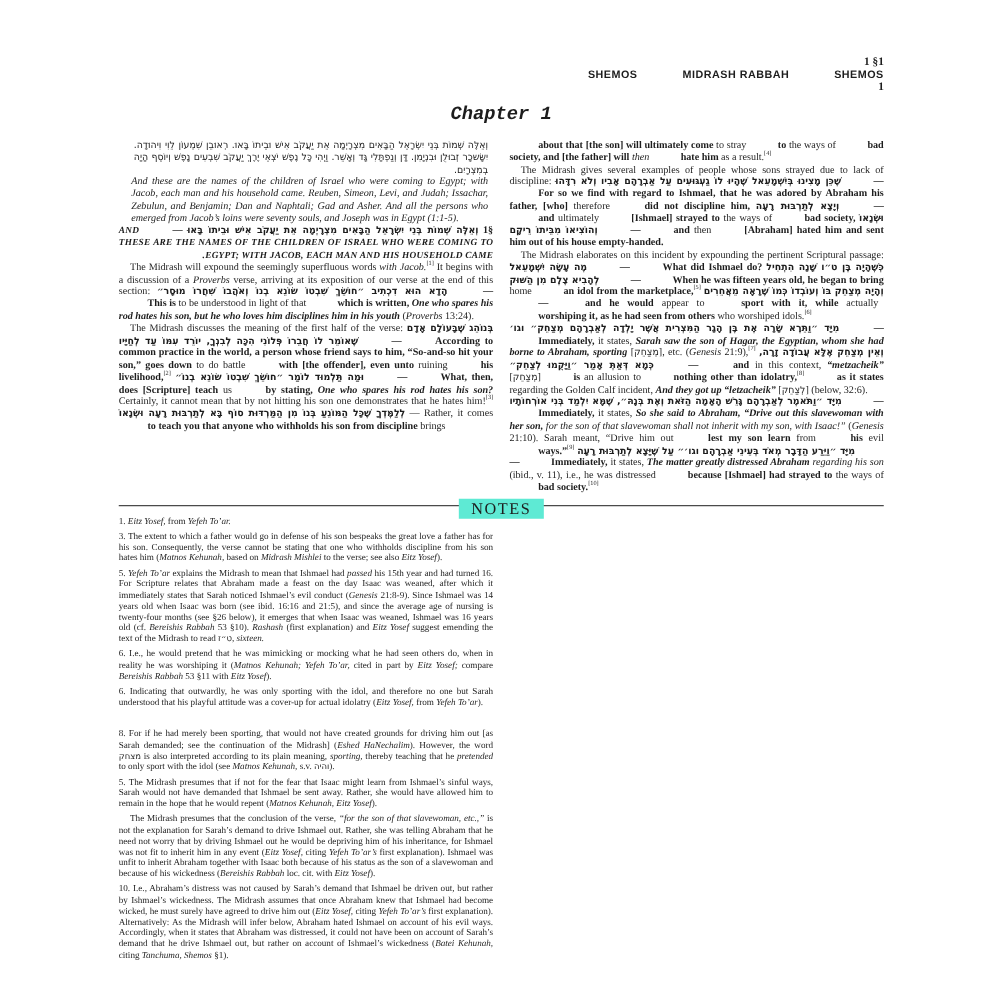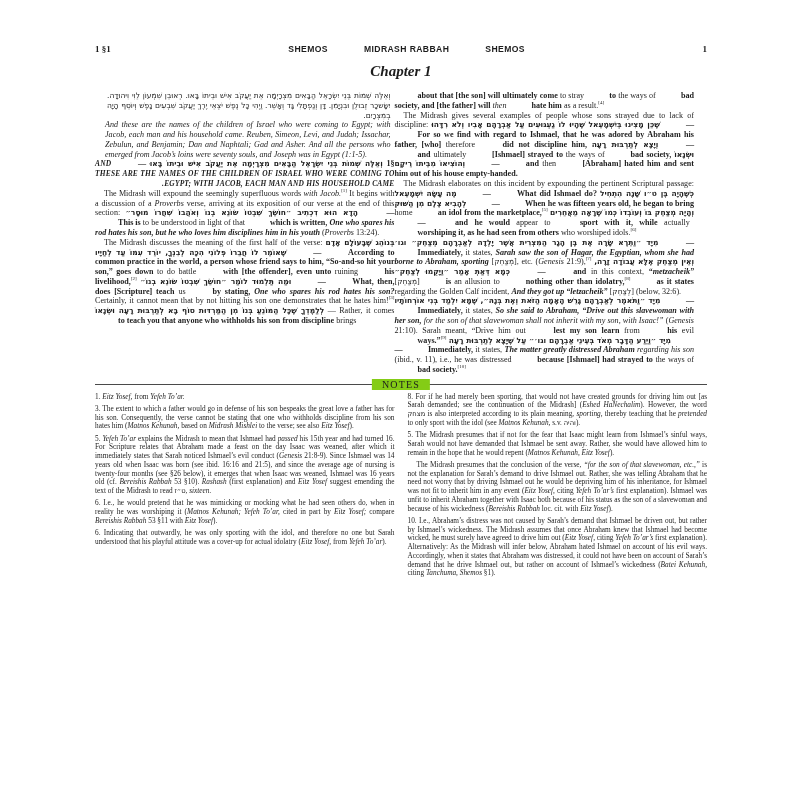--- a/index.html
+++ b/index.html
@@ -3,48 +3,48 @@
 <meta charset="utf-8">
 <style>
   html,body{margin:0;padding:0;}
   body{
     width:800px;height:800px;background:#ffffff;
     font-family:"Liberation Serif",serif;color:#1d1d1d;
     position:relative;overflow:hidden;
   }
   .page{position:absolute;left:95px;top:44px;width:612px;}
   .masthead{display:flex;justify-content:space-between;align-items:flex-end;
-    font-weight:bold;font-size:9px;}
+    font-weight:bold;font-size:9px;flex-direction:column;}
   .mast-side{font-family:"Liberation Serif",serif;font-size:9px;}
   .mast-center{display:flex;gap:36px;font-family:"Liberation Sans",sans-serif;
     font-size:8.6px;letter-spacing:0.4px;}
   .chapter{text-align:center;font-size:15px;font-weight:bold;font-style:italic;
-    margin-top:9px;}
-  .cols{display:flex;margin-top:11px;}
+    margin-top:9px;font-family:Liberation Mono, monospace;}
+  .cols{display:flex;gap:13px;margin-top:11px;}
   .col{width:299.5px;}
   p.block{margin:0;font-size:8.1px;line-height:1.21;text-align:justify;}
   .hebrew-verse{direction:rtl;font-family:"DejaVu Sans",sans-serif;
     font-size:7.6px;line-height:1.34;padding:0 4px 0 12px;margin-bottom:1px;}
   .translation{font-style:italic;padding:0 4px 0 10px;margin-bottom:5px;}
   .section{direction:rtl;margin-top:5px;margin-bottom:2px;}
   .indent{text-indent:9px;}
   .sp-above{margin-top:2px;}
   .r-n{font-style:normal;}
   .r-b{font-weight:bold;padding-left:23px;}
   .r-i{font-style:italic;}
   .r-bi{font-weight:bold;font-style:italic;}
   .r-h{font-family:"DejaVu Sans",sans-serif;font-size:0.93em;}
   .r-hb{font-family:"DejaVu Sans",sans-serif;font-size:0.93em;font-weight:bold;}
   .r-sc{font-weight:bold;font-style:italic;font-size:0.92em;letter-spacing:0.2px;}
   .r-sup{vertical-align:super;font-size:0.62em;line-height:0;}
   .r-sec{font-weight:bold;}
   .notes-rule{position:relative;margin-top:9px;border-top:1px solid #4a4a4a;}
   .notes-label{position:absolute;left:50%;top:-6px;transform:translateX(-50%);
-    background:#84cc16;padding:0 10px;font-size:10px;letter-spacing:1.2px;}
-  .notes-cols{display:flex;gap:13px;margin-top:8px;}
+    background:#5eead4;padding:0 10px;font-size:13px;letter-spacing:1.2px;}
+  .notes-cols{display:flex;gap:13px;margin-top:8px;flex-direction:column;}
   .ncol{width:299.5px;}
   .ncol p.block{font-size:7.3px;line-height:1.2;margin-bottom:3.5px;}
 </style>
 </head>
 <body>
 
 <div class="page">
 
   <div class="masthead">
     <span class="mast-side">1 §1</span>

